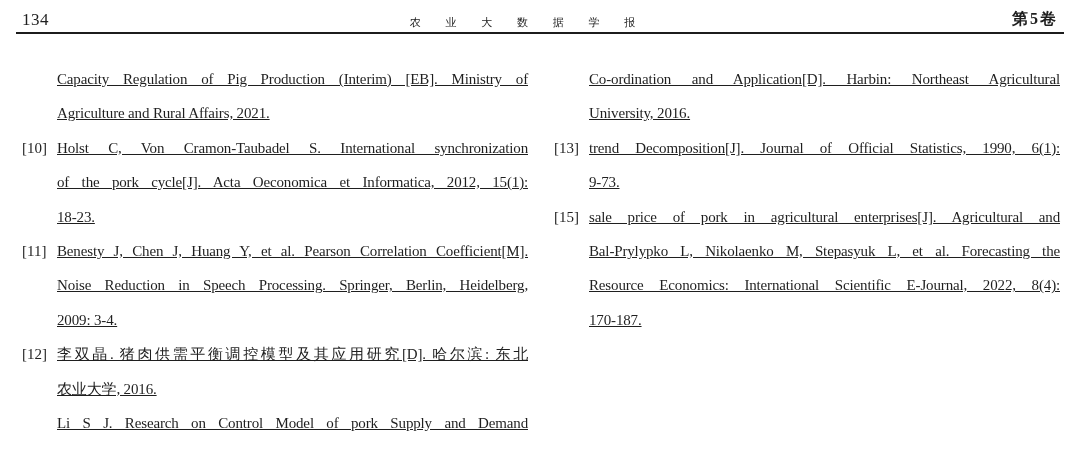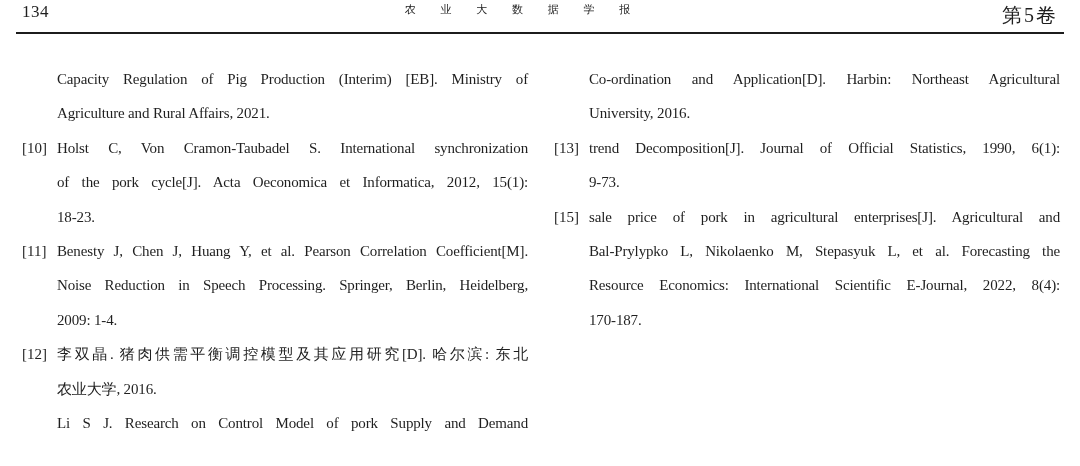--- a/index.html
+++ b/index.html
@@ -8,32 +8,33 @@
     height: 466px;
     background: #ffffff;
     color: #1f1f1f;
     font-family: "Liberation Serif", "DejaVu Serif", serif;
     overflow: hidden;
   }
   .page { padding: 0 16px; }
   .header {
     display: flex;
     justify-content: space-between;
+    align-items: flex-end;
     height: 28px;
     padding: 2px 6px 2px 6px;
     font-size: 17px;
   }
   .pn { font-size: 17px; letter-spacing: 0.5px; }
   .jt {
     font-size: 11px;
     letter-spacing: 4px;
     word-spacing: 14px;
     transform: translateX(-6px);
   }
-  .vol { font-size: 20px; letter-spacing: 2px; }
+  .vol { font-size: 16px; letter-spacing: 2px; font-weight: bold; }
   .rule {
     border: none;
     border-top: 2px solid #1c1c1c;
     height: 0;
     margin: 0;
   }
   .columns {
     display: flex;
     gap: 24px;
     padding: 28px 4px 0 4px;
@@ -50,20 +51,21 @@
   .num {
     position: absolute;
     left: 2px;
     top: 0;
     line-height: 34.4px;
   }
   .ln {
     line-height: 34.4px;
     letter-spacing: -0.15px;
     white-space: normal;
+    text-decoration: underline;
   }
   .ln.j {
     text-align: justify;
     text-align-last: justify;
   }
 </style>
 </head>
 <body>
 
 <div class="page">
@@ -89,21 +91,21 @@
         <span class="num">[10]</span>
         <div class="ln j">Holst C, Von Cramon-Taubadel S. International synchronization</div>
         <div class="ln j">of the pork cycle[J]. Acta Oeconomica et Informatica, 2012, 15(1):</div>
         <div class="ln">18-23.</div>
       </div>
 
       <div class="ref">
         <span class="num">[11]</span>
         <div class="ln j">Benesty J, Chen J, Huang Y, et al. Pearson Correlation Coefficient[M].</div>
         <div class="ln j">Noise Reduction in Speech Processing. Springer, Berlin, Heidelberg,</div>
-        <div class="ln">2009: 1-4.</div>
+        <div class="ln">2009: 3-4.</div>
       </div>
 
       <div class="ref">
         <span class="num">[12]</span>
         <div class="ln j">李双晶. 猪肉供需平衡调控模型及其应用研究[D]. 哈尔滨: 东北</div>
         <div class="ln">农业大学, 2016.</div>
         <div class="ln j">Li S J. Research on Control Model of pork Supply and Demand</div>
       </div>
 
     </div>

